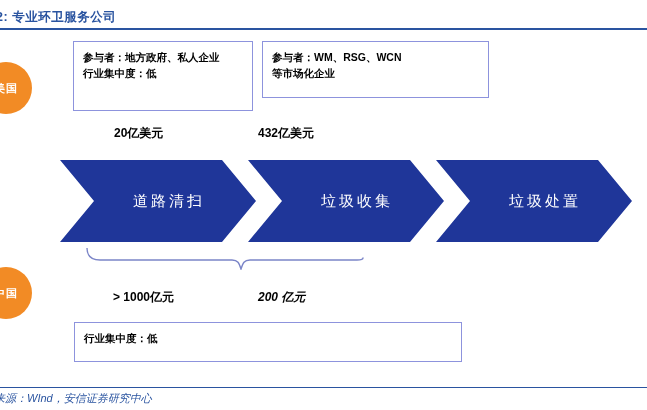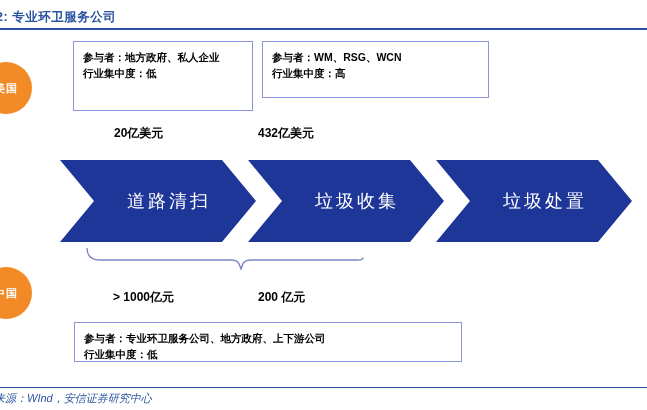--- a/index.html
+++ b/index.html
@@ -95,37 +95,37 @@
   .value-label {
     position: absolute;
     font-size: 12px;
     font-weight: bold;
     color: #000;
     white-space: nowrap;
   }
   .val-us-1 { left: 114px; top: 125px; text-align: center; }
   .val-us-2 { left: 258px; top: 125px; text-align: center; }
   .val-cn-1 { left: 113px; top: 289px; }
-  .val-cn-2 { left: 258px; top: 289px; }
+  .val-cn-2 { left: 258px; top: 289px; font-style: italic; }
 
   
   .flow {
     position: absolute;
     left: 60px;
     top: 160px;
     width: 540px;
     height: 82px;
   }
   .chev {
     position: absolute;
     top: 0;
     height: 82px;
     background: #1F3699;
     color: #ffffff;
-    font-size: 18px;
+    font-size: 15px;
     letter-spacing: 3px;
     display: flex;
     align-items: center;
     justify-content: center;
     font-family: "DejaVu Serif", "Liberation Serif", serif;
     -webkit-clip-path: polygon(0 0, calc(100% - 34px) 0, 100% 50%, calc(100% - 34px) 100%, 0 100%, 34px 50%);
     clip-path: polygon(0 0, calc(100% - 34px) 0, 100% 50%, calc(100% - 34px) 100%, 0 100%, 34px 50%);
   }
   .chev-label { padding-left: 22px; }
   .chev-1 { left: 0px;   width: 196px; }
@@ -157,21 +157,21 @@
   <span>中国</span>
 </div>
 
 <div class="info-box box-us-left">
   <div>参与者：地方政府、私人企业</div>
   <div>行业集中度：低</div>
 </div>
 
 <div class="info-box box-us-right">
   <div>参与者：WM、RSG、WCN</div>
-  <div>行业集中度：高</div>
+  <div>等市场化企业</div>
 </div>
 
 <div class="value-label val-us-1">20亿美元</div>
 <div class="value-label val-us-2">432亿美元</div>
 
 <div class="flow">
   <div class="chev chev-1">
     <span class="chev-label">道路清扫</span>
   </div>
   <div class="chev chev-2">
@@ -185,18 +185,17 @@
 <div class="brace">
   <svg width="278" height="22" viewBox="0 0 278 22" fill="none" xmlns="http://www.w3.org/2000/svg">
     <path d="M1 0 C1 9, 6 12, 14 12 L 146 12 C 152 12, 153 15, 155 21 C 157 15, 158 12, 164 12 L 271 12 C 277 12, 277 11, 277 10" stroke="#7b85c8" stroke-width="1.4" fill="none" stroke-linecap="round"></path>
   </svg>
 </div>
 
 <div class="value-label val-cn-1">&gt; 1000亿元</div>
 <div class="value-label val-cn-2">200 亿元</div>
 
 <div class="info-box box-cn">
-  <div>参与者：专业环卫服务公司、地方政府、上下游公司</div>
   <div>行业集中度：低</div>
 </div>
 
 <div class="footer-rule"></div>
 <div class="footer-src">来源：WInd，安信证券研究中心</div>
 
 </body></html>

